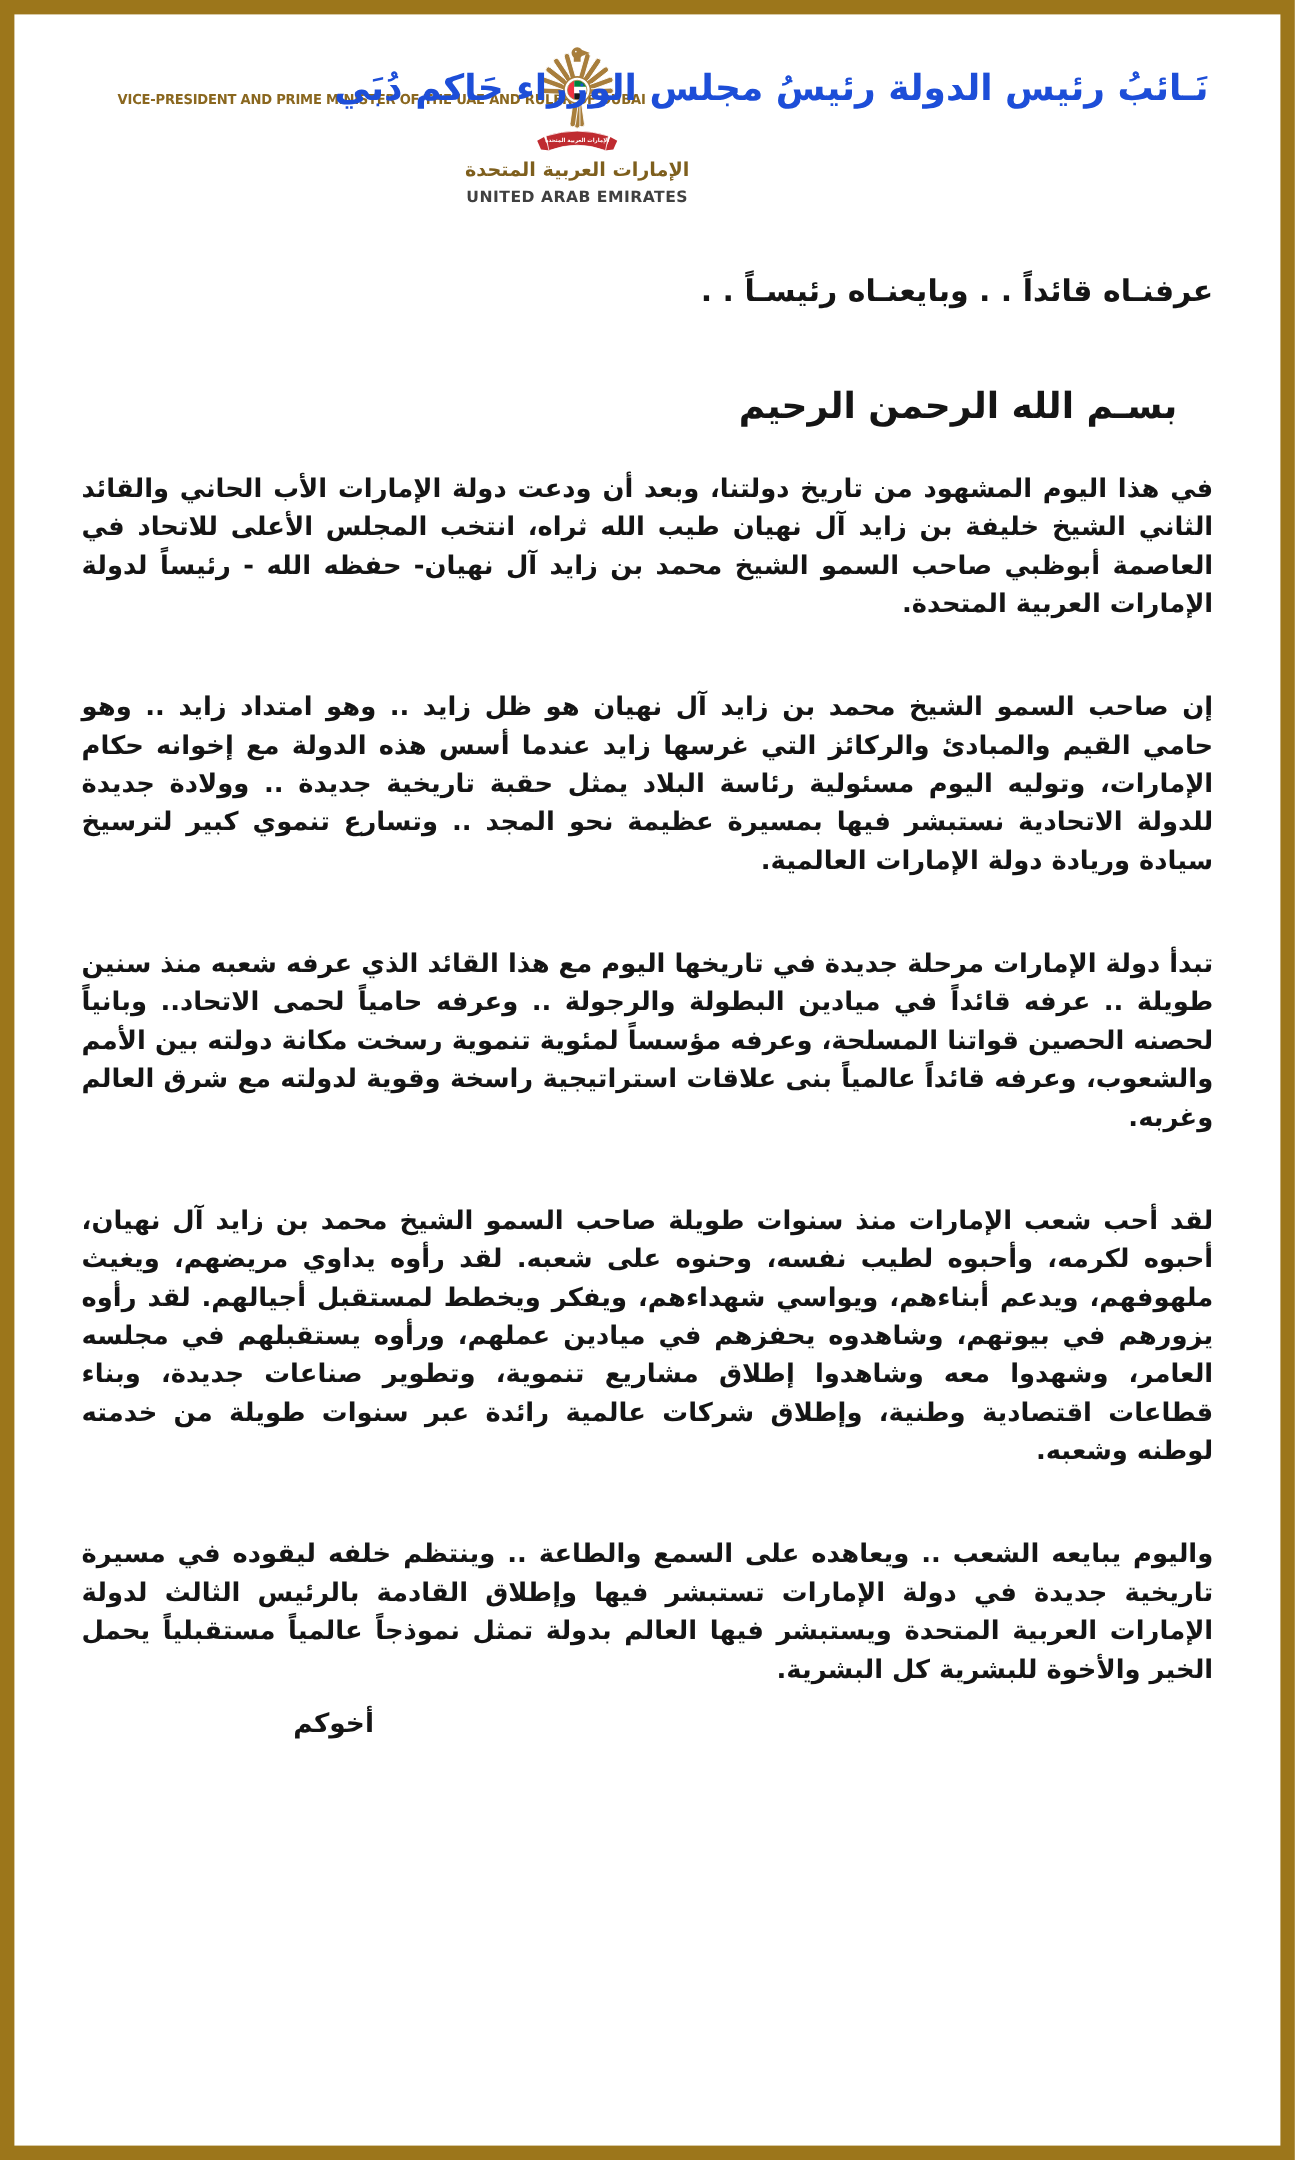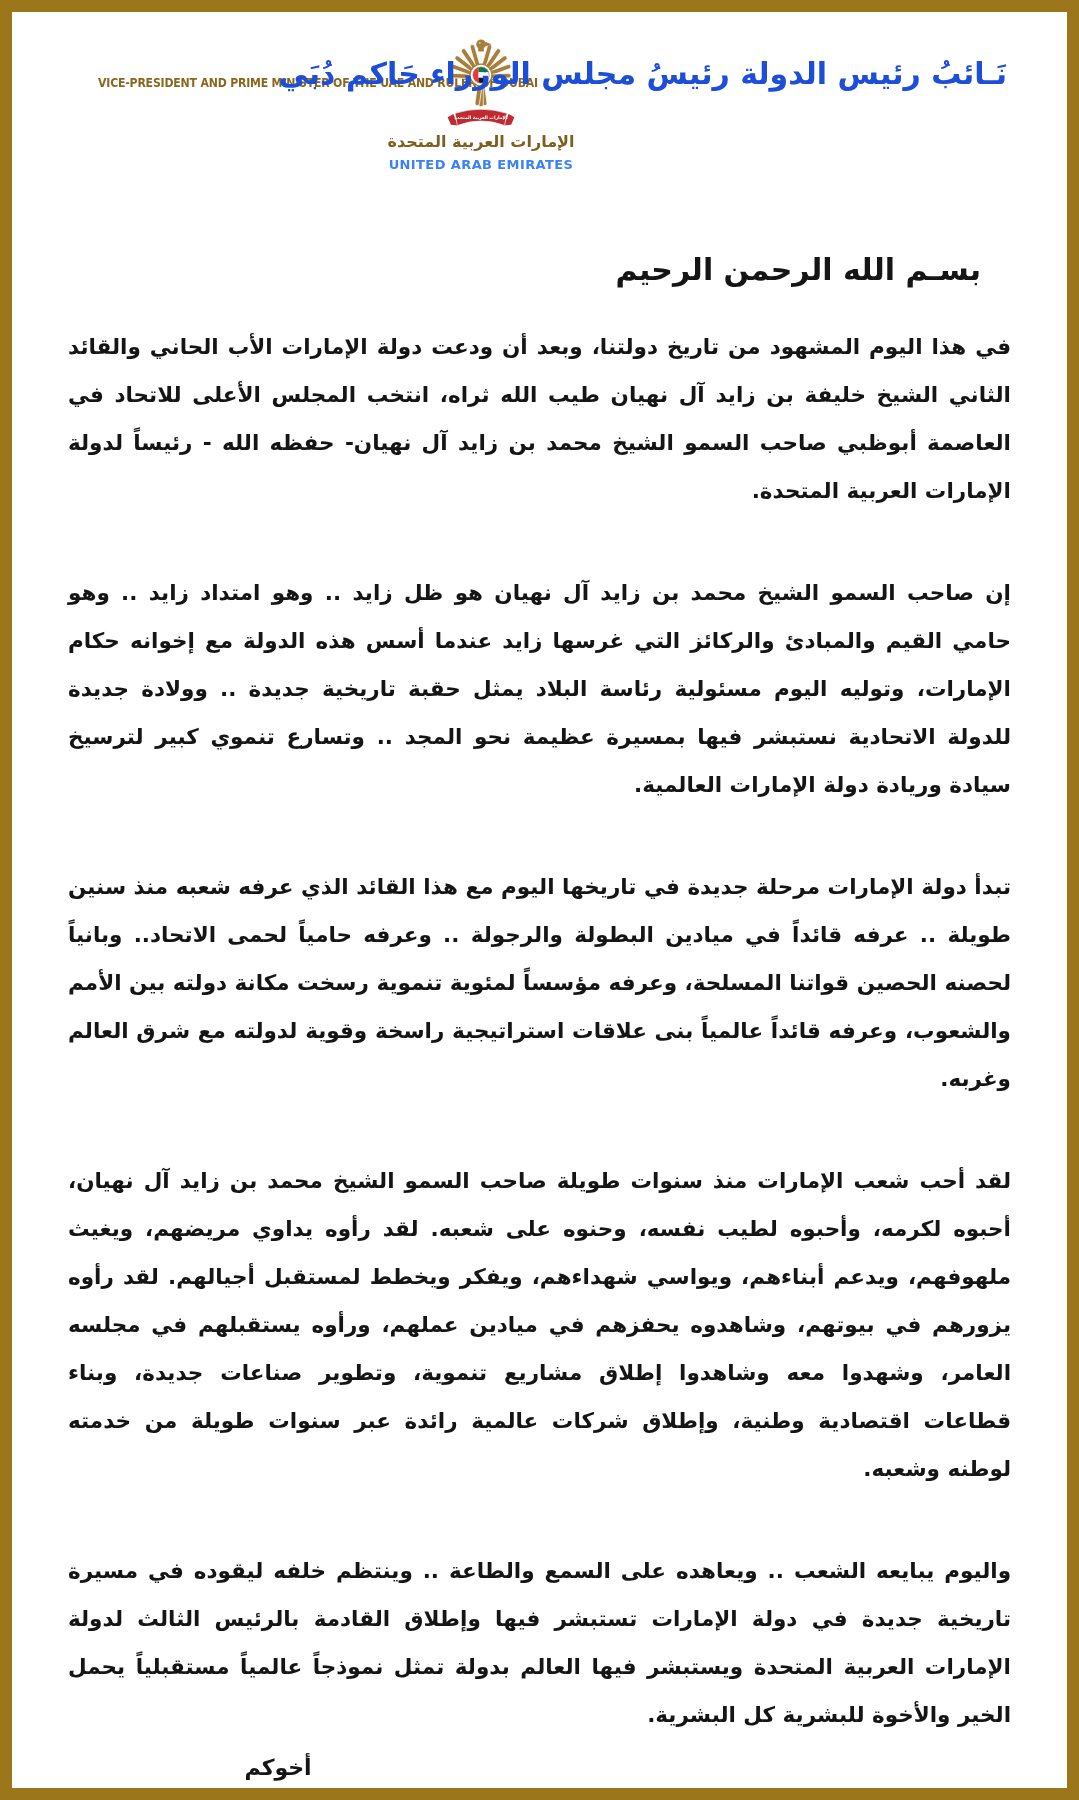--- a/index.html
+++ b/index.html
@@ -27,36 +27,36 @@
     font-size: 30px; font-weight: bold; color: #1d4ed8;
     white-space: nowrap; direction: rtl;
   }
   .emblem-box { position: absolute; top: 24px; left: 426px; width: 86px; height: 96px; }
   .country-ar {
     position: absolute; top: 120px; left: 344px; width: 250px;
     text-align: center; font-size: 16px; font-weight: bold; color: #7e5f1d; direction: rtl;
   }
   .country-en {
     position: absolute; top: 145px; left: 344px; width: 250px;
-    text-align: center; font-size: 13px; font-weight: bold; color: #3b82f6; letter-spacing: 0.4px;
+    text-align: center; font-size: 13px; font-weight: bold; color: #404040; letter-spacing: 0.4px;
   }
 
   
   .letter { direction: rtl; padding: 0 56px; color: #151515; }
   .title {
     text-align: right; font-size: 25px; font-weight: bold;
     margin: 40px 0 0 0;
   }
   .bismillah {
     text-align: right; font-size: 30px; font-weight: bold;
     margin: 64px 30px 0 0;
   }
   .body-text { margin-top: 36px; }
   .body-text p {
-    font-size: 21.5px; font-weight: bold; line-height: 48px;
+    font-size: 21.5px; font-weight: bold; line-height: 32px;
     text-align: justify; margin: 0 0 54px 0;
   }
   .body-text p:last-child { margin-bottom: 0; }
 
   
   .closing {
     width: 300px; margin: 16px auto 0 60px; 
     text-align: center; direction: rtl;
   }
   .closing .salutation { font-size: 22px; font-weight: bold; }
@@ -142,20 +142,21 @@
   </div>
 
   <div class="calligraphy">نَـائبُ رئيس الدولة رئيسُ مجلس الوزراء حَاكم دُبَي</div>
 
   <div class="country-ar">الإمارات العربية المتحدة</div>
   <div class="country-en">UNITED ARAB EMIRATES</div>
 </div>
 
 <div class="letter">
 
+  <div class="title">عرفنـاه قائداً . . وبايعنـاه رئيسـاً . .</div>
 
   <div class="bismillah">بسـم الله الرحمن الرحيم</div>
 
   <div class="body-text">
     <p>في هذا اليوم المشهود من تاريخ دولتنا، وبعد أن ودعت دولة الإمارات الأب الحاني والقائد الثاني الشيخ خليفة بن زايد آل نهيان طيب الله ثراه، انتخب المجلس الأعلى للاتحاد في العاصمة أبوظبي صاحب السمو الشيخ محمد بن زايد آل نهيان- حفظه الله - رئيساً لدولة الإمارات العربية المتحدة.</p>
     <p>إن صاحب السمو الشيخ محمد بن زايد آل نهيان هو ظل زايد .. وهو امتداد زايد .. وهو حامي القيم والمبادئ والركائز التي غرسها زايد عندما أسس هذه الدولة مع إخوانه حكام الإمارات، وتوليه اليوم مسئولية رئاسة البلاد يمثل حقبة تاريخية جديدة .. وولادة جديدة للدولة الاتحادية نستبشر فيها بمسيرة عظيمة نحو المجد .. وتسارع تنموي كبير لترسيخ سيادة وريادة دولة الإمارات العالمية.</p>
     <p>تبدأ دولة الإمارات مرحلة جديدة في تاريخها اليوم مع هذا القائد الذي عرفه شعبه منذ سنين طويلة .. عرفه قائداً في ميادين البطولة والرجولة .. وعرفه حامياً لحمى الاتحاد.. وبانياً لحصنه الحصين قواتنا المسلحة، وعرفه مؤسساً لمئوية تنموية رسخت مكانة دولته بين الأمم والشعوب، وعرفه قائداً عالمياً بنى علاقات استراتيجية راسخة وقوية لدولته مع شرق العالم وغربه.</p>
     <p>لقد أحب شعب الإمارات منذ سنوات طويلة صاحب السمو الشيخ محمد بن زايد آل نهيان، أحبوه لكرمه، وأحبوه لطيب نفسه، وحنوه على شعبه. لقد رأوه يداوي مريضهم، ويغيث ملهوفهم، ويدعم أبناءهم، ويواسي شهداءهم، ويفكر ويخطط لمستقبل أجيالهم. لقد رأوه يزورهم في بيوتهم، وشاهدوه يحفزهم في ميادين عملهم، ورأوه يستقبلهم في مجلسه العامر، وشهدوا معه وشاهدوا إطلاق مشاريع تنموية، وتطوير صناعات جديدة، وبناء قطاعات اقتصادية وطنية، وإطلاق شركات عالمية رائدة عبر سنوات طويلة من خدمته لوطنه وشعبه.</p>
     <p>واليوم يبايعه الشعب .. ويعاهده على السمع والطاعة .. وينتظم خلفه ليقوده في مسيرة تاريخية جديدة في دولة الإمارات تستبشر فيها وإطلاق القادمة بالرئيس الثالث لدولة الإمارات العربية المتحدة ويستبشر فيها العالم بدولة تمثل نموذجاً عالمياً مستقبلياً يحمل الخير والأخوة للبشرية كل البشرية.</p>
   </div>

